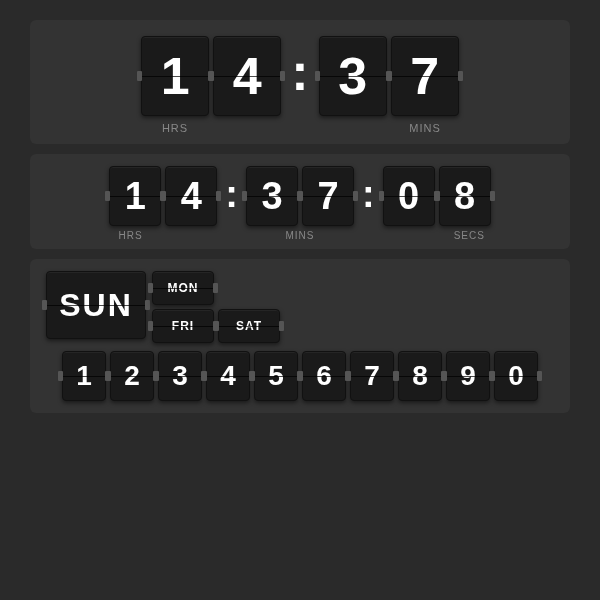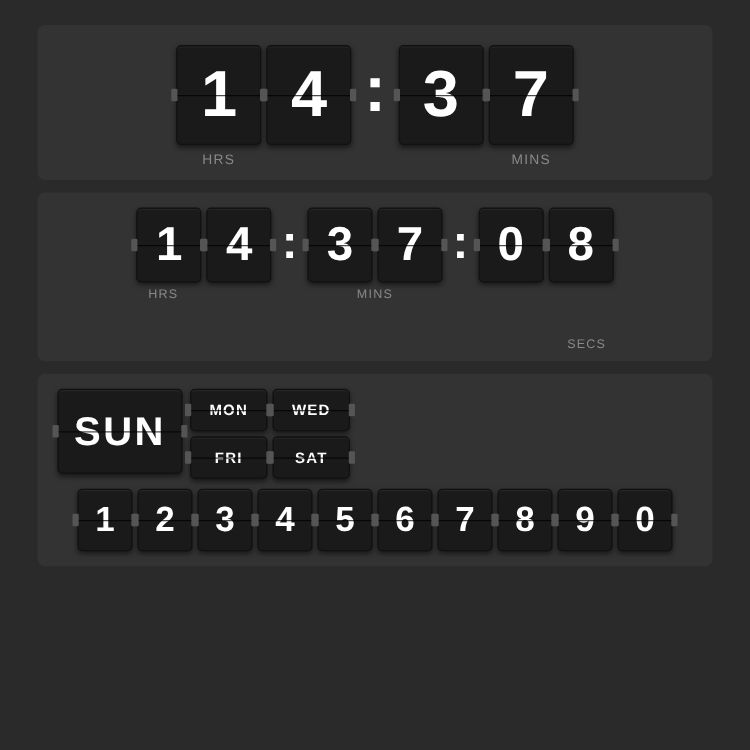--- a/index.html
+++ b/index.html
@@ -154,21 +154,20 @@
       font-size: 10px;
       letter-spacing: 1px;
     }
 
     .label-secs-2 {
       flex: 1;
       text-align: center;
       color: #888;
       font-size: 10px;
       letter-spacing: 1px;
-      margin-top: 40px;
     }
 
     
     .bottom-section {
       background: #333;
       border-radius: 6px;
       padding: 12px 16px;
       width: 100%;
       display: flex;
       flex-direction: column;
@@ -332,25 +331,20 @@
         <span class="tab-right"></span>
         <span>SUN</span>
       </div>
 
       <div class="days-grid">
         <div class="days-grid-row">
           <div class="flip-tile flip-tile-day">
             <span class="tab-left"></span>
             <span class="tab-right"></span>
             <span>MON</span>
-          </div>
-          <div class="flip-tile flip-tile-day">
-            <span class="tab-left"></span>
-            <span class="tab-right"></span>
-            <span>WED</span>
           </div>
         </div>
         <div class="days-grid-row">
           <div class="flip-tile flip-tile-day">
             <span class="tab-left"></span>
             <span class="tab-right"></span>
             <span>FRI</span>
           </div>
           <div class="flip-tile flip-tile-day">
             <span class="tab-left"></span>

